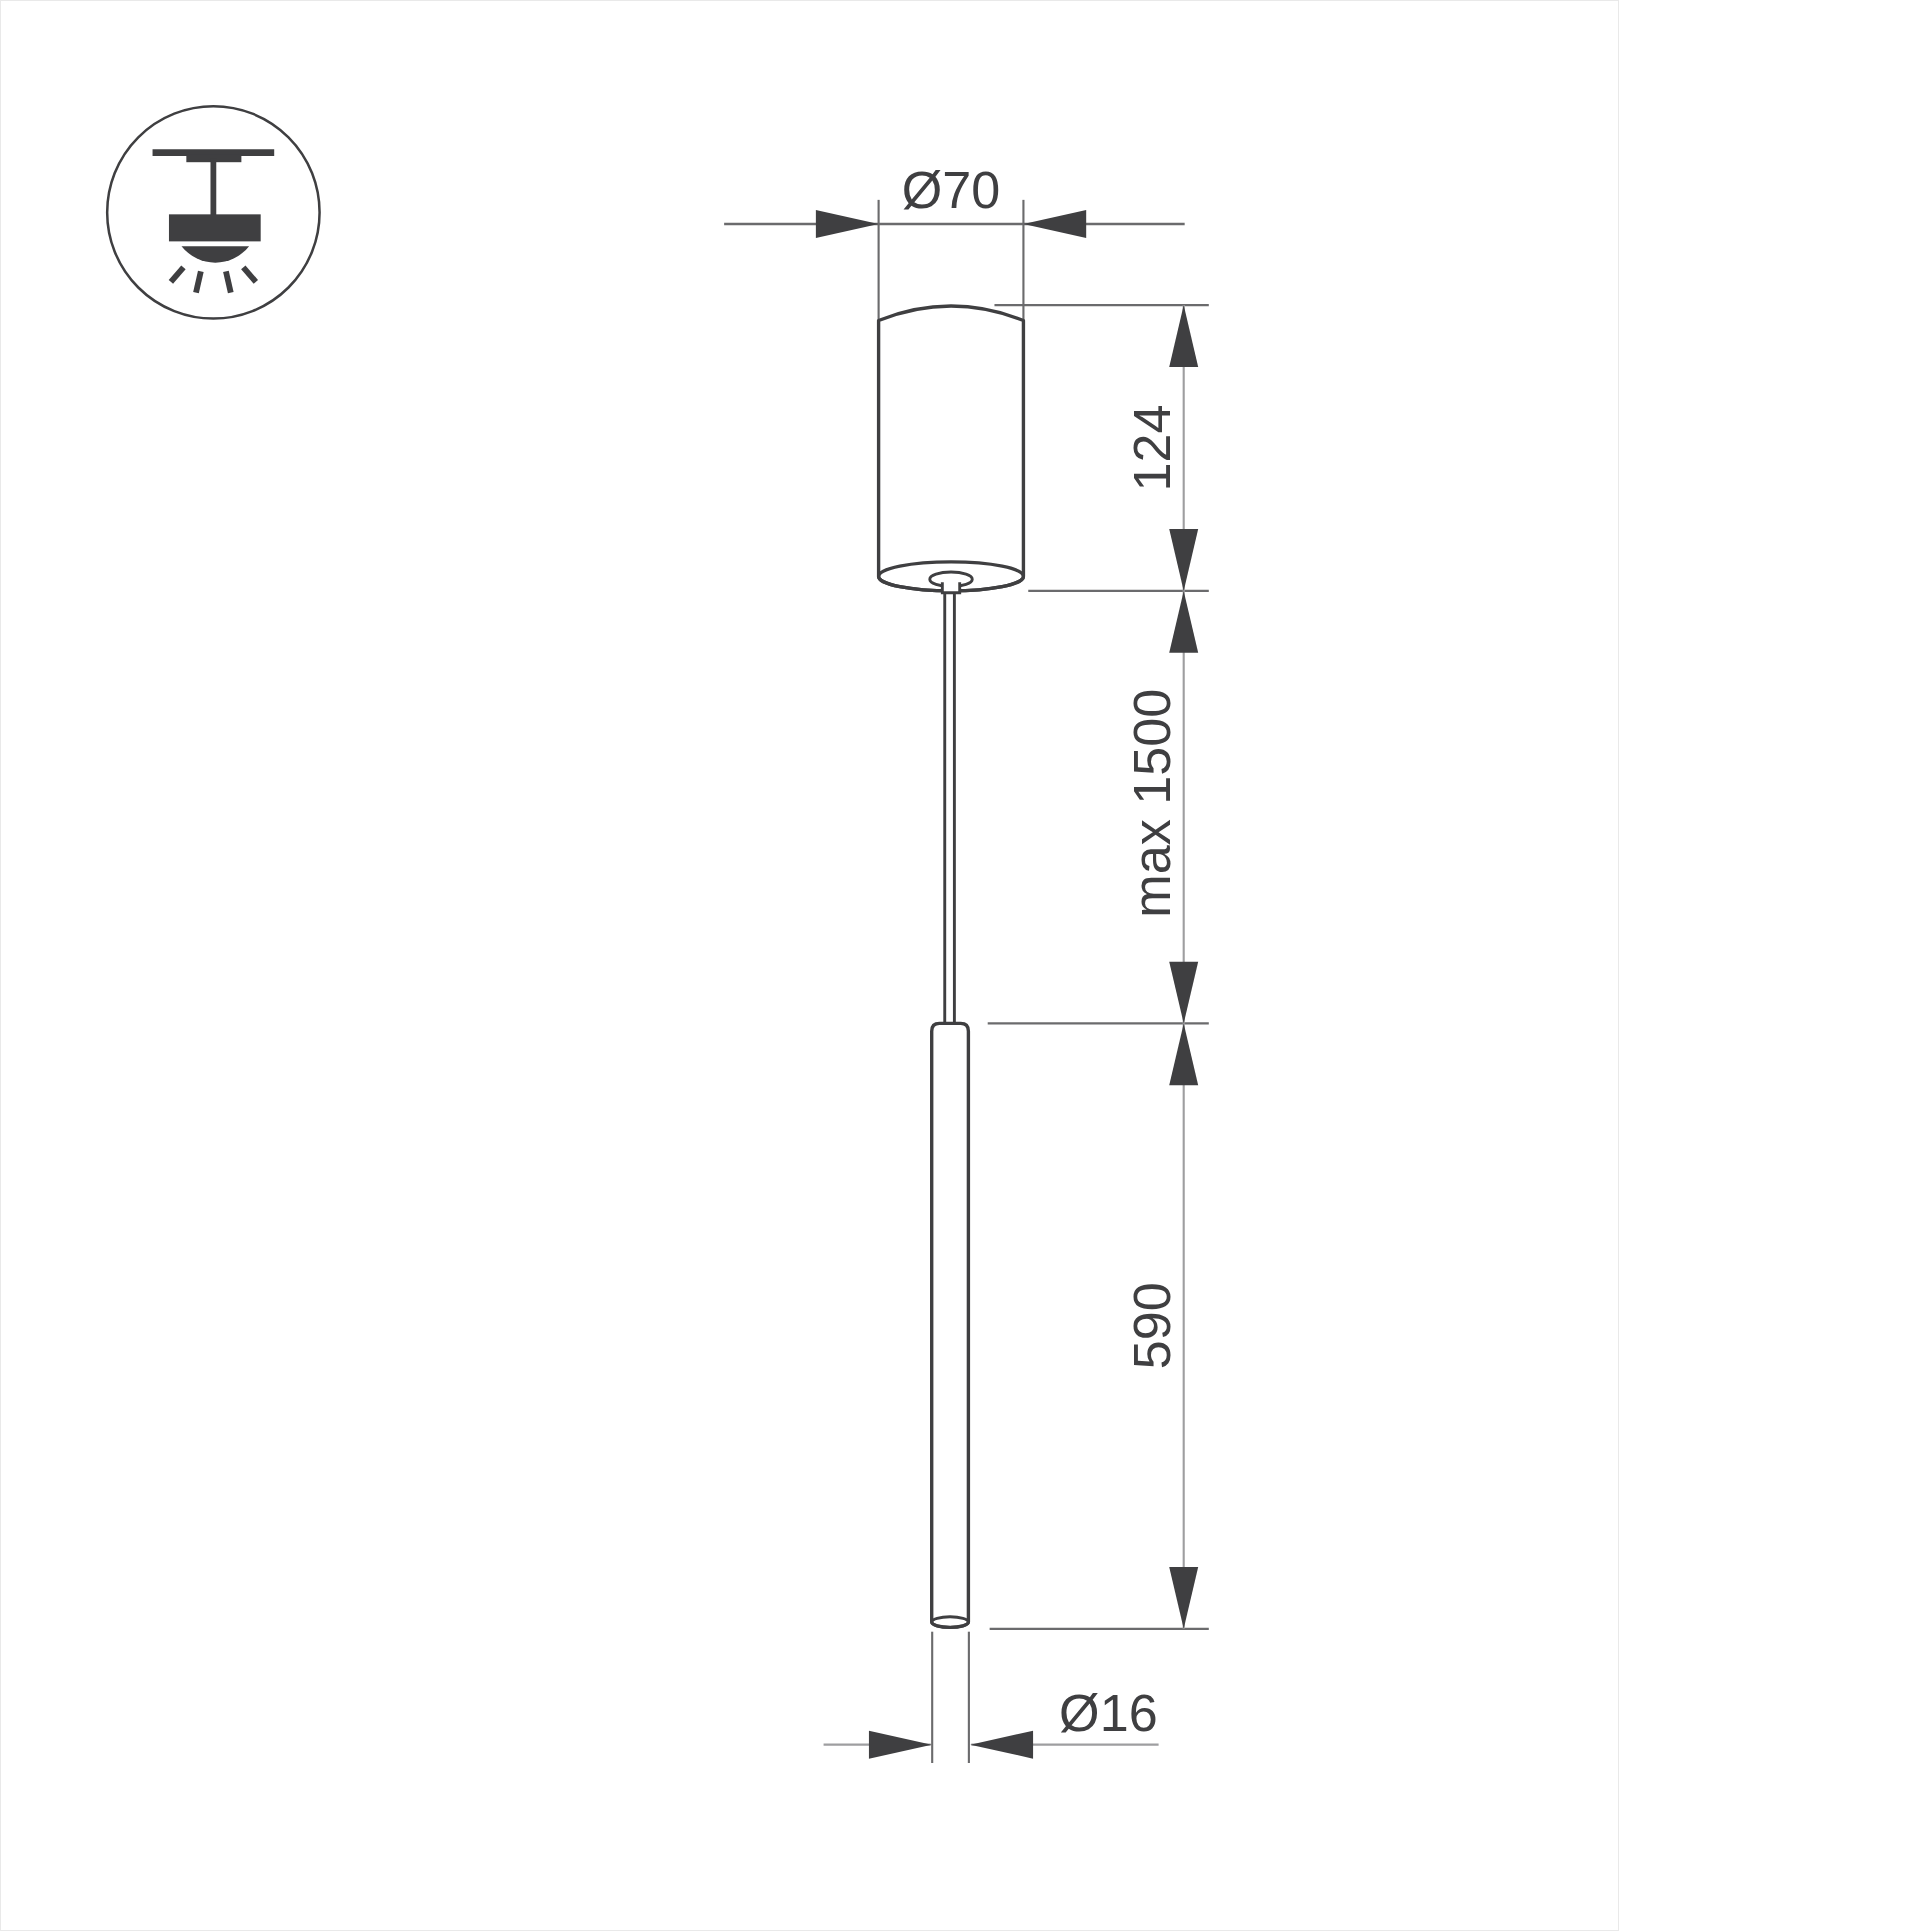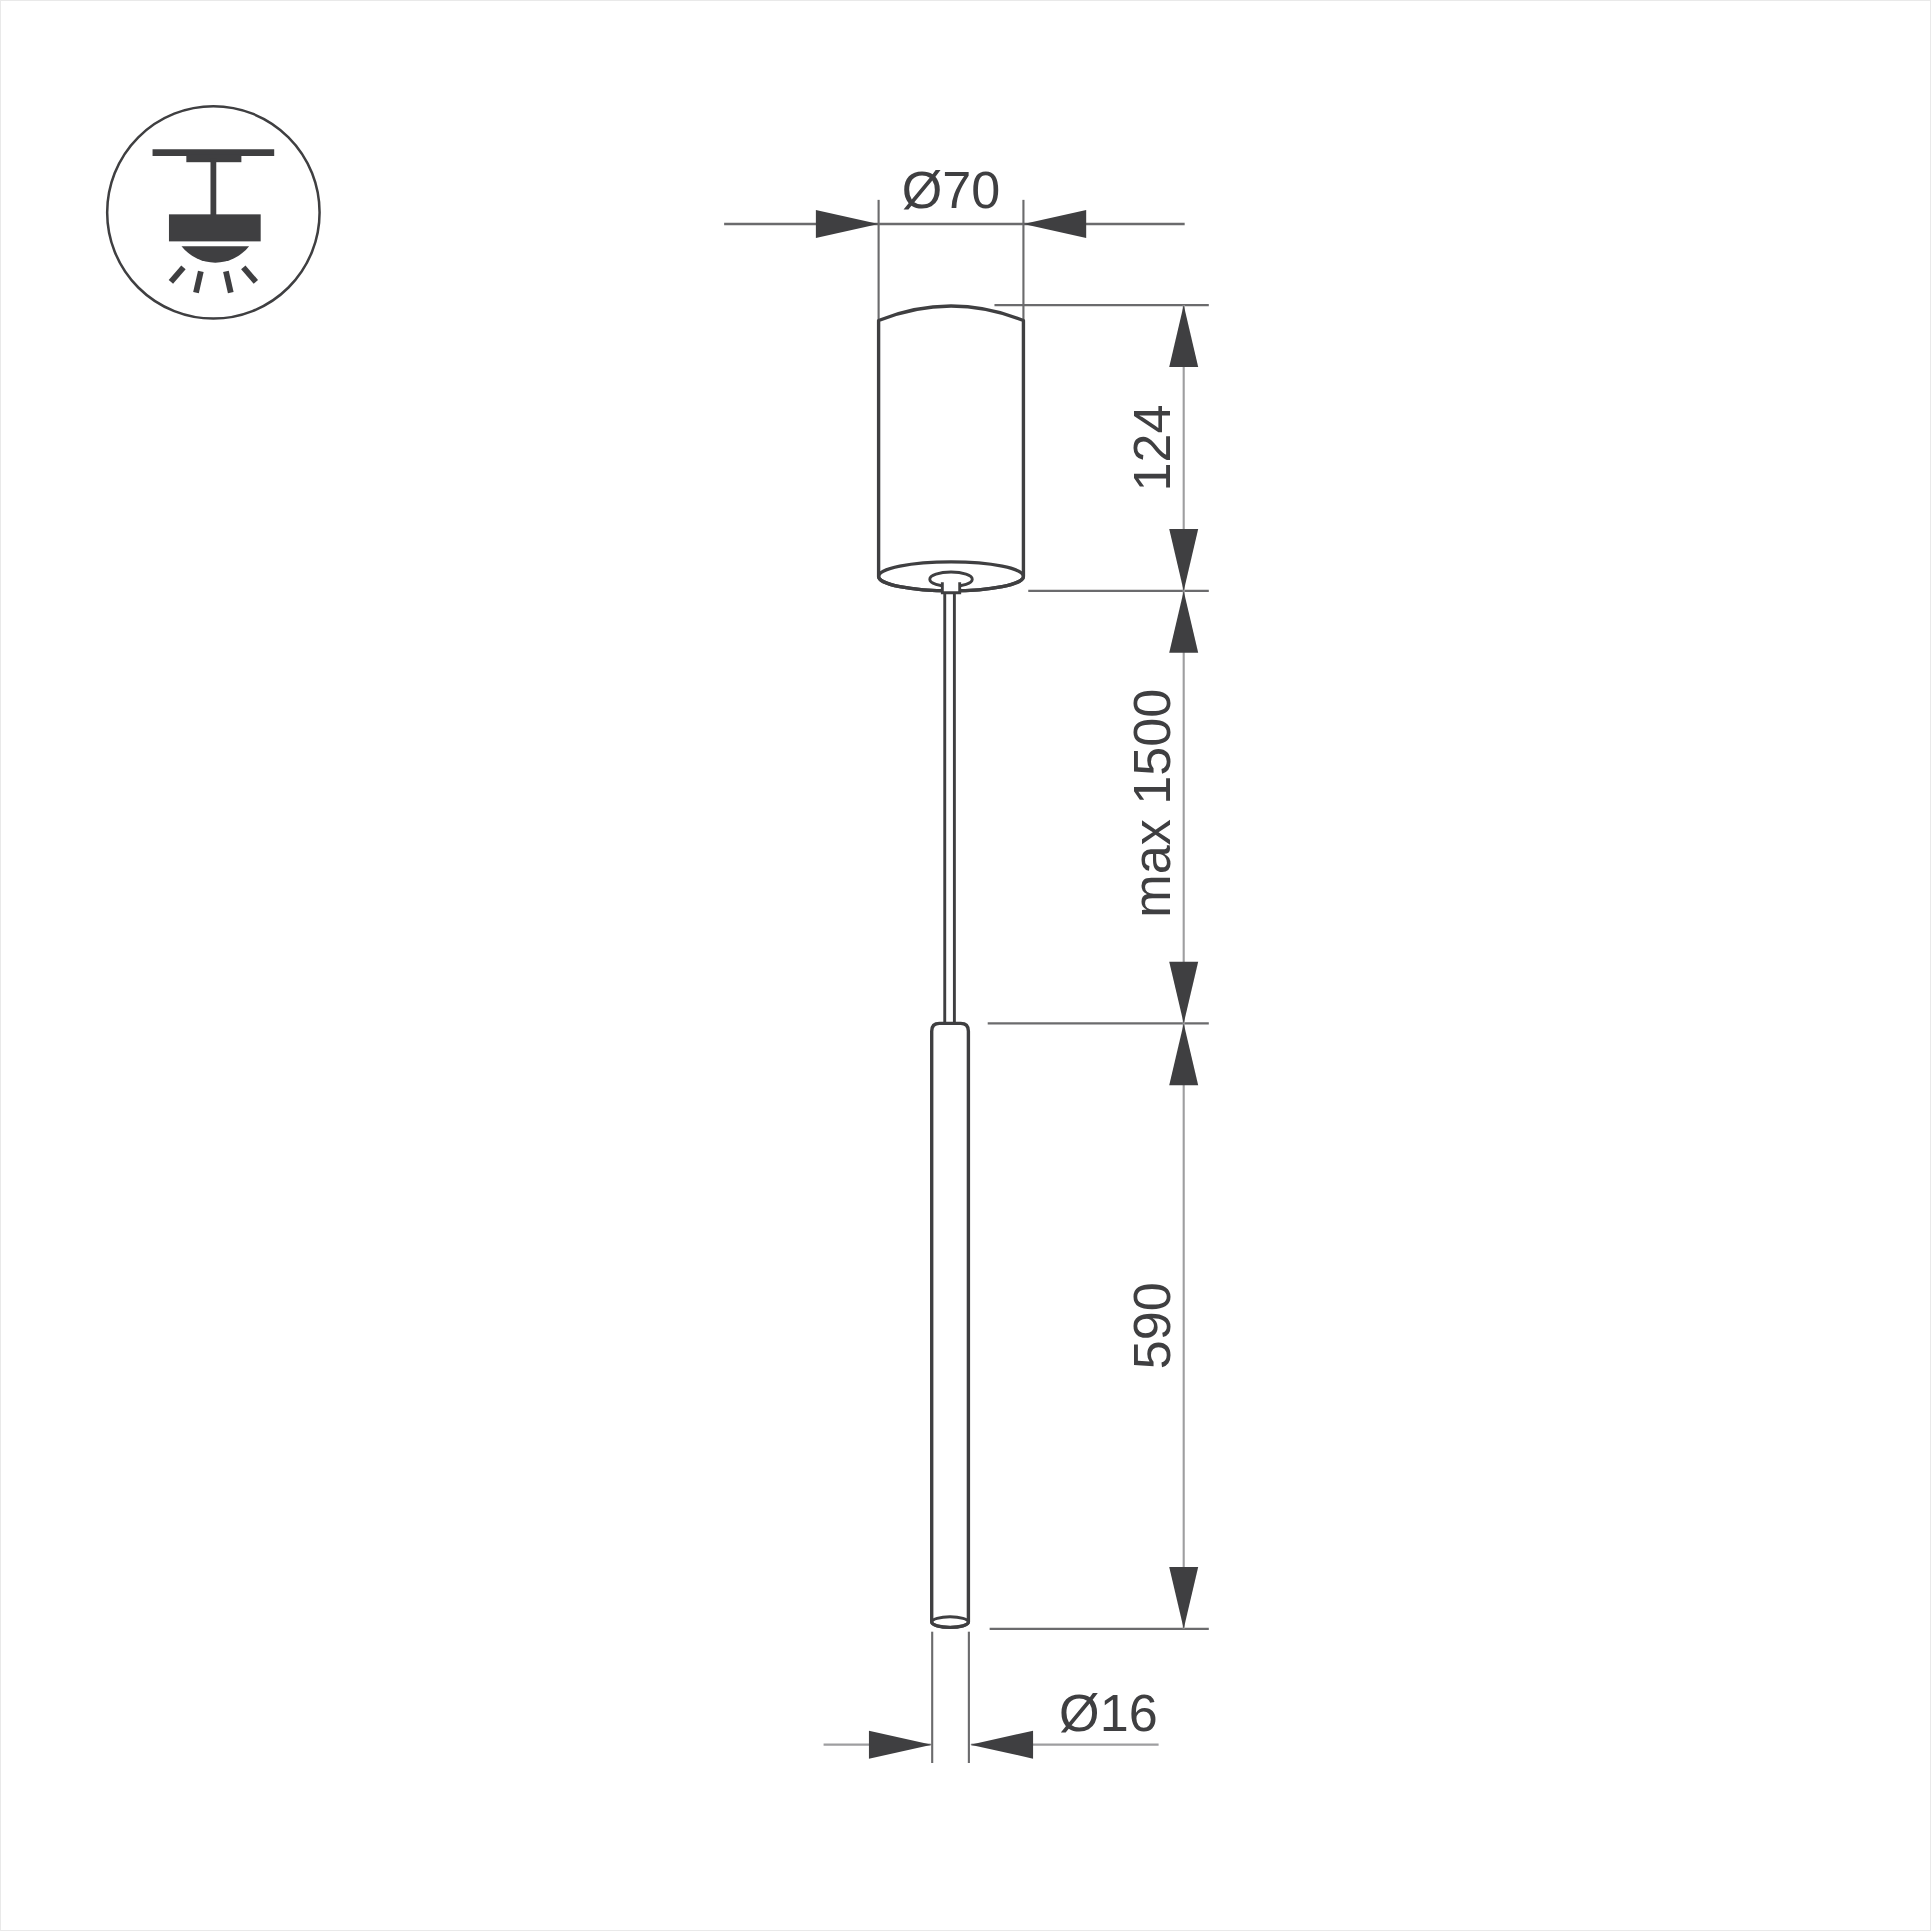--- a/index.html
+++ b/index.html
@@ -4,21 +4,21 @@
 <style>
   :root{
     --background:#ffffff;
     --outline:#3f3f41;
     --dim-line:#6b6b6d;
     --light-line:#9e9ea0;
     --text:#3f3f41;
   }
   html,body{margin:0;padding:0;background:#fff;}
   .page{
-    width:1931px;height:1931px;position:relative;
+    width:1619px;height:1931px;position:relative;
     background:var(--background);
     box-shadow:inset 0 0 0 1px #e9e9e9;
   }
   svg{display:block;width:1931px;height:1931px;}
   .outline{stroke:var(--outline);stroke-width:3.5;fill:none;stroke-linecap:round;stroke-linejoin:round;}
   .outline-thin{stroke:var(--outline);stroke-width:3;fill:none;}
   .white-fill{fill:#ffffff;}
   .icon-stroke{stroke:var(--outline);fill:none;}
   .icon-fill{fill:var(--outline);stroke:none;}
   .ref-line{stroke:var(--dim-line);stroke-width:2.4;fill:none;}

